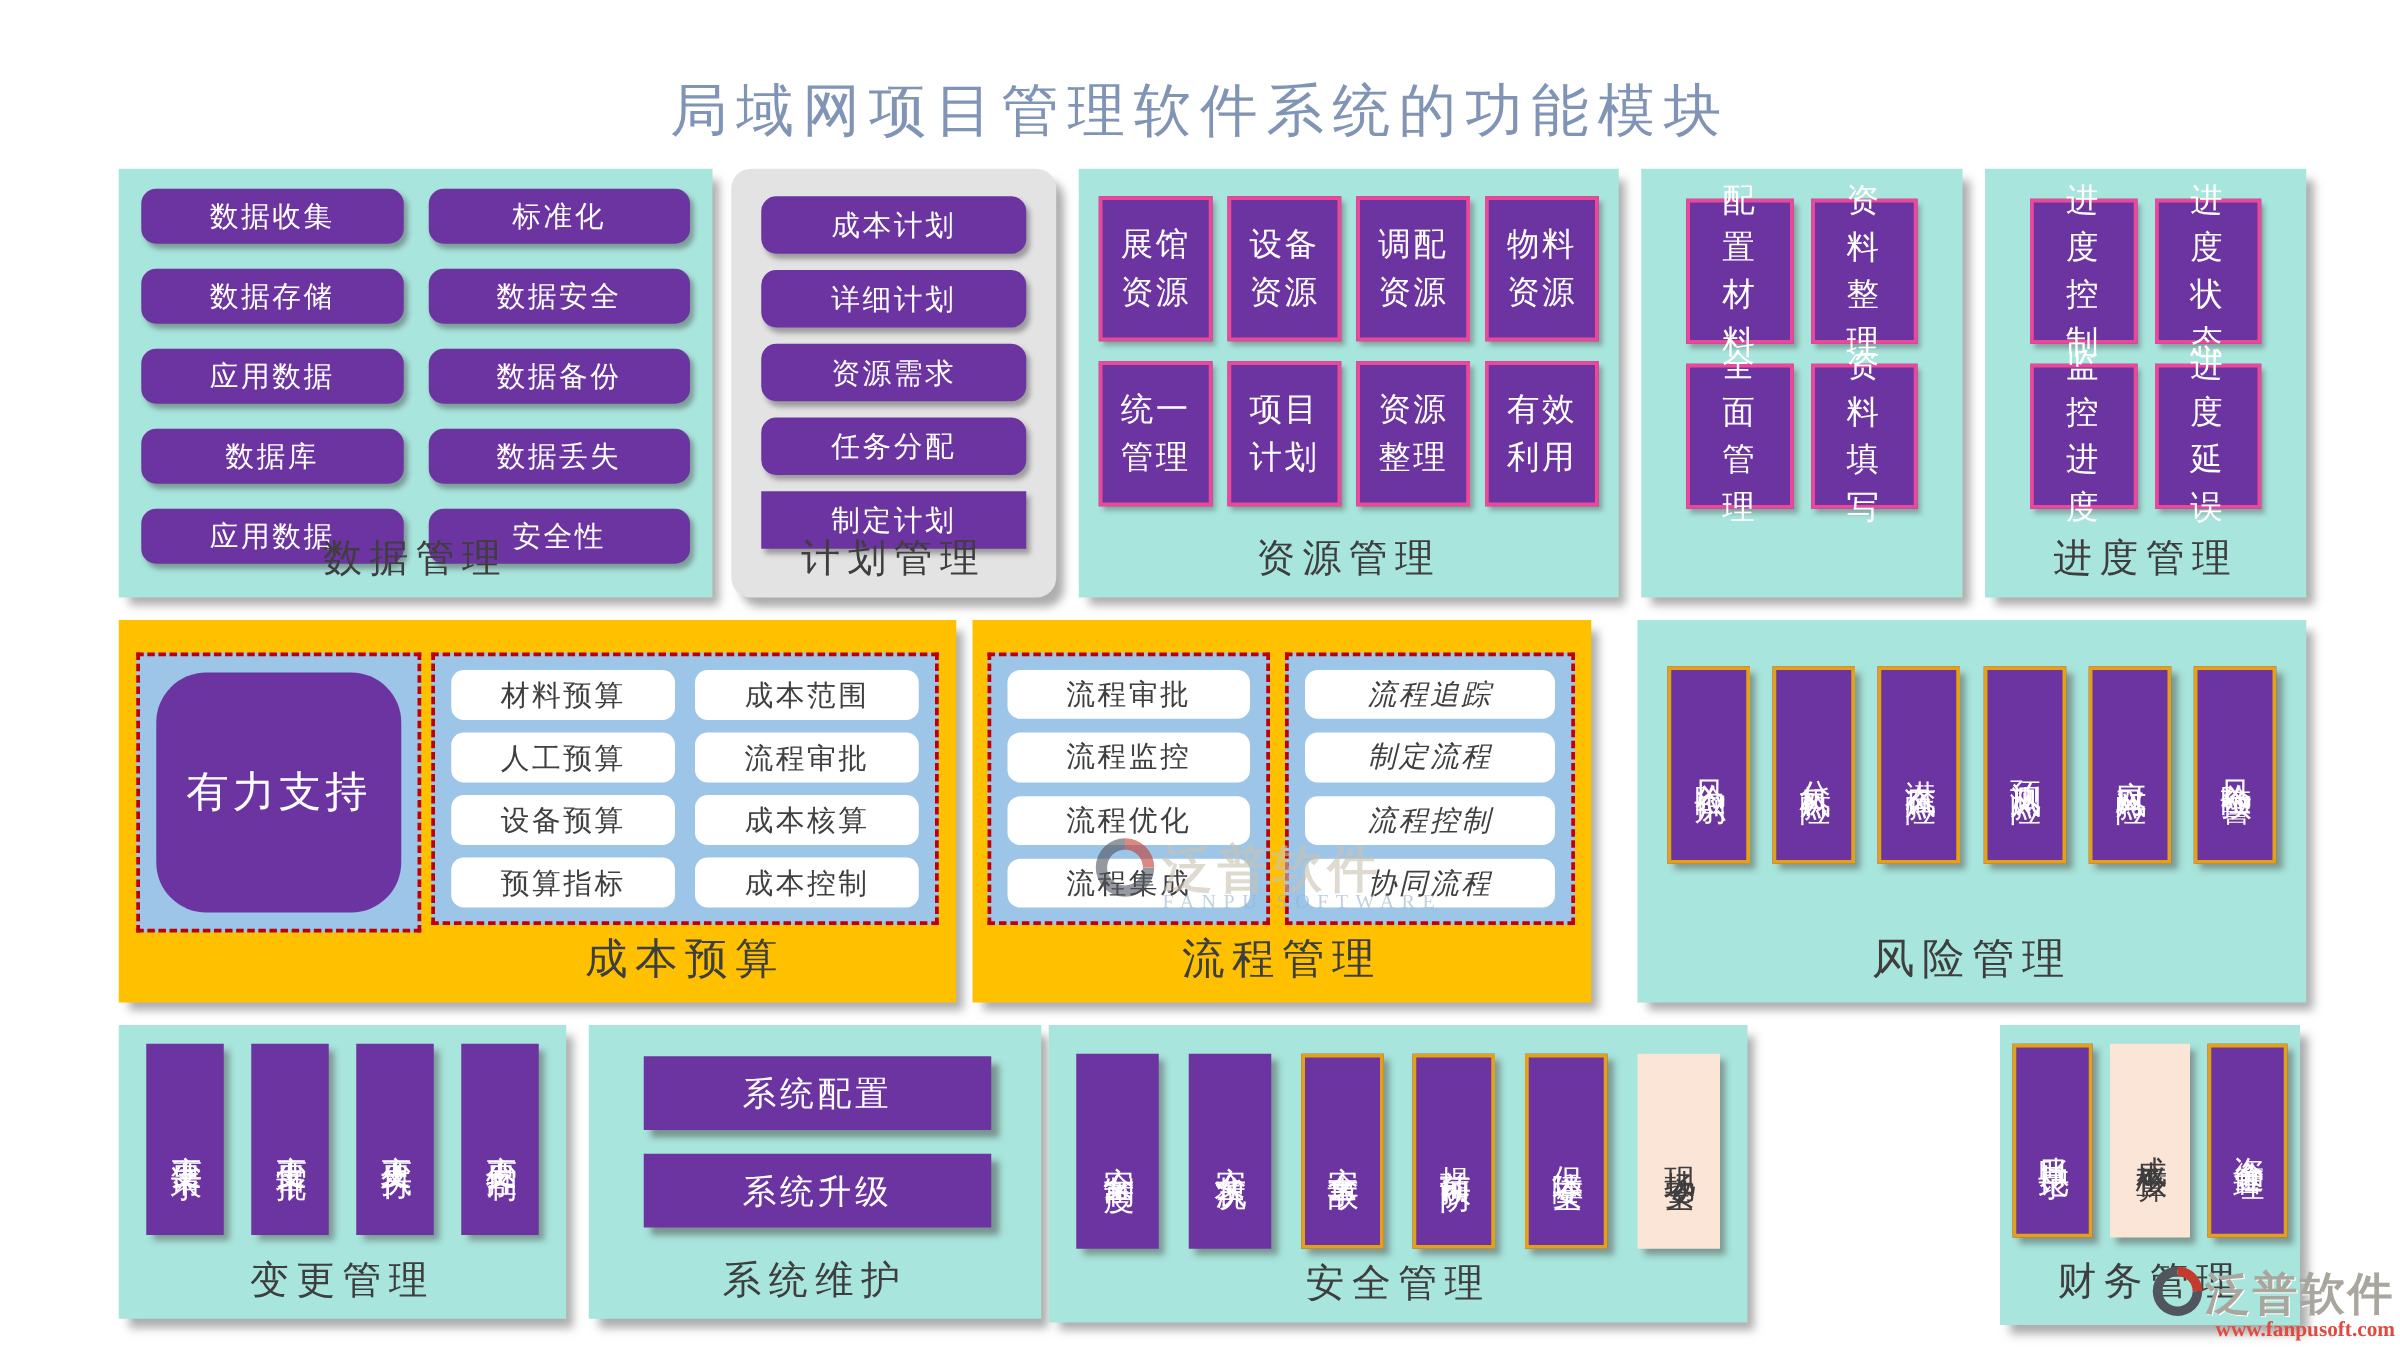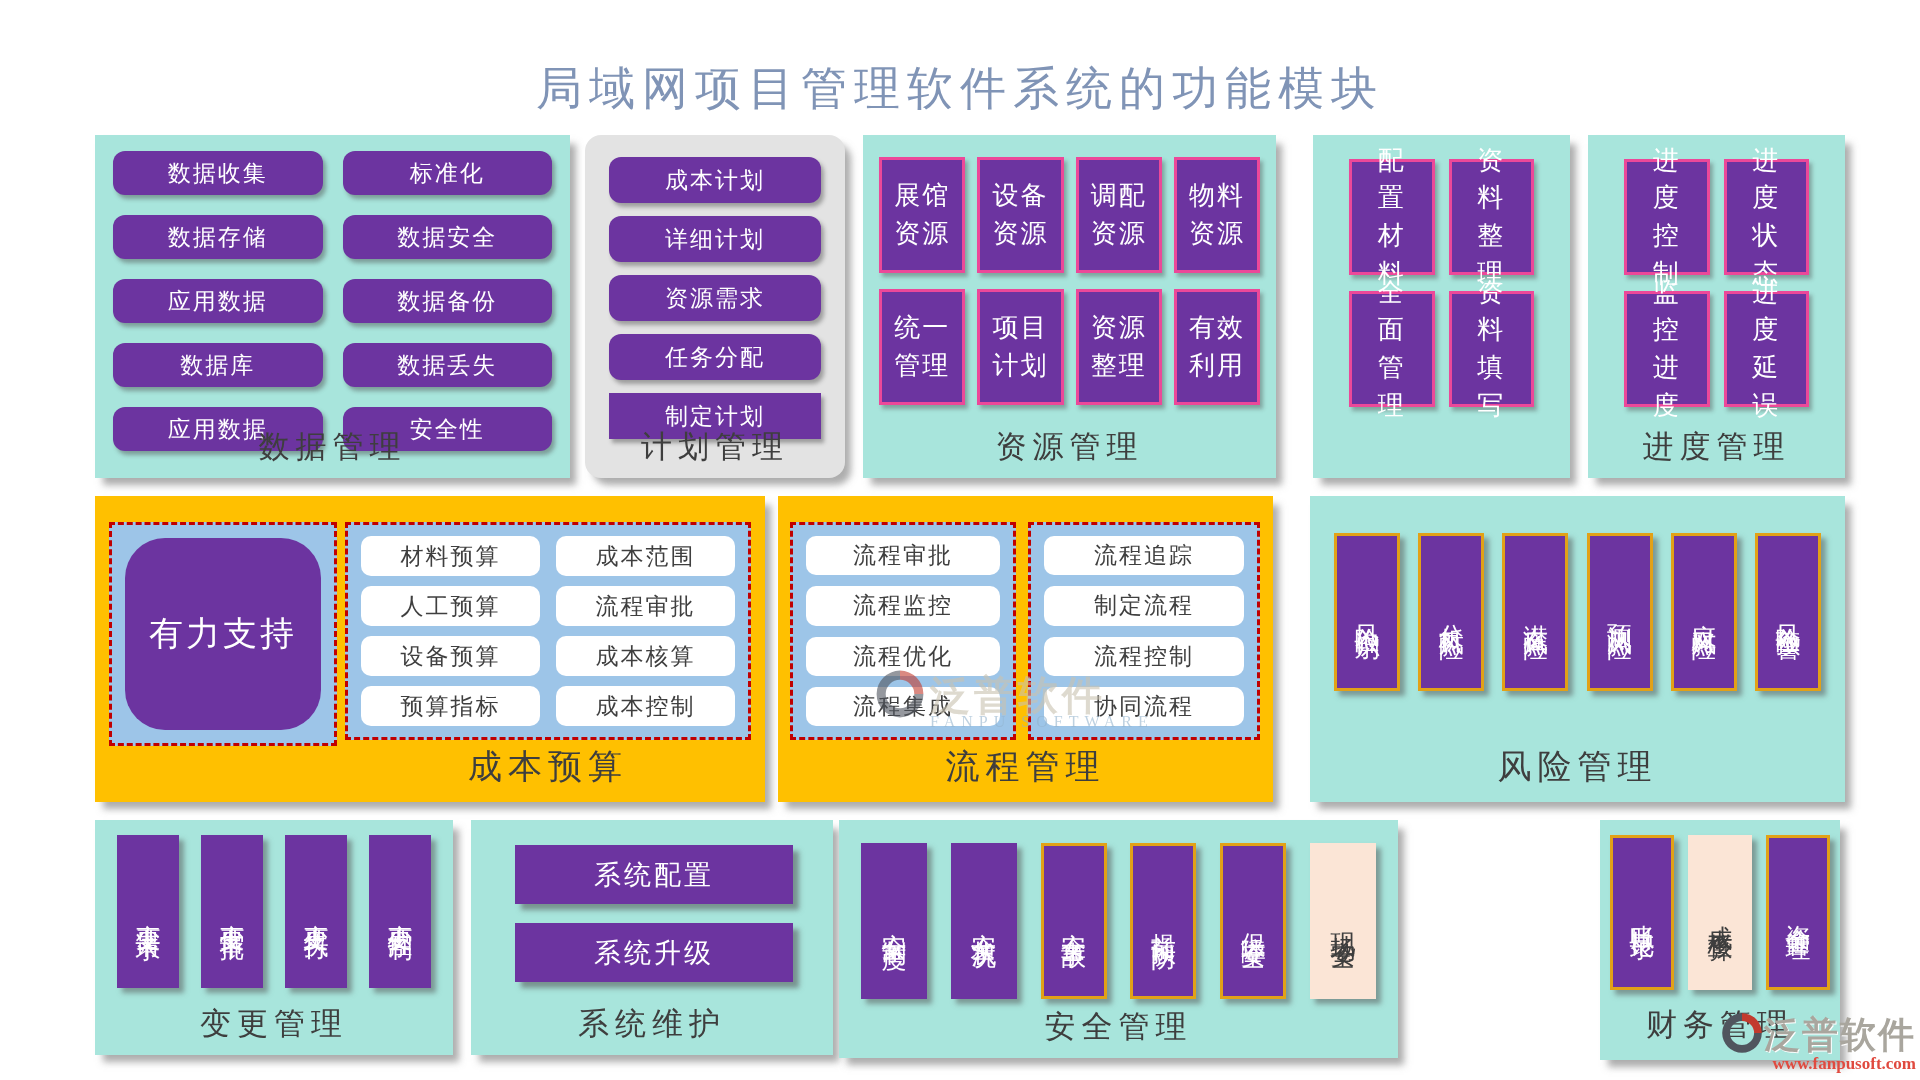--- a/index.html
+++ b/index.html
@@ -86,21 +86,21 @@
     <div class="col1">
       <div class="pbtn">成本计划</div>
       <div class="pbtn">详细计划</div>
       <div class="pbtn">资源需求</div>
       <div class="pbtn">任务分配</div>
       <div class="pbtn sq">制定计划</div>
     </div>
     <div class="panel-label">计划管理</div>
   </div>
 
-  <div class="panel teal" style="left:863px;top:135px;width:413px;height:343px;">
+  <div class="panel teal" style="left:863px;top:135px;width:413px;height:343px;padding-left:19px;">
     <div class="gridres">
       <div class="tblock">展馆资源</div>
       <div class="tblock">设备资源</div>
       <div class="tblock">调配资源</div>
       <div class="tblock">物料资源</div>
       <div class="tblock">统一管理</div>
       <div class="tblock">项目计划</div>
       <div class="tblock">资源整理</div>
       <div class="tblock">有效利用</div>
     </div>
@@ -146,21 +146,21 @@
 
   <div class="panel orange" style="left:778px;top:496px;width:495px;height:306px;">
     <div class="blue-box" style="left:12px;top:26px;width:226px;height:218px;display:grid;grid-auto-rows:1fr;gap:11px;
                 padding:11px 13px;box-sizing:border-box;">
       <div class="wbtn">流程审批</div>
       <div class="wbtn">流程监控</div>
       <div class="wbtn">流程优化</div>
       <div class="wbtn">流程集成</div>
     </div>
     <div class="blue-box" style="left:250px;top:26px;width:232px;height:218px;display:grid;grid-auto-rows:1fr;gap:11px;
-                padding:11px 13px;box-sizing:border-box;">
+                padding:11px 13px;box-sizing:border-box;font-style:italic;">
       <div class="wbtn">流程追踪</div>
       <div class="wbtn">制定流程</div>
       <div class="wbtn">流程控制</div>
       <div class="wbtn">协同流程</div>
     </div>
     <div class="panel-label big-label">流程管理</div>
   </div>
 
   <div class="panel teal" style="left:1310px;top:496px;width:535px;height:306px;">
     <div class="vrow" style="left:24px;right:24px;top:37px;height:158px;">

